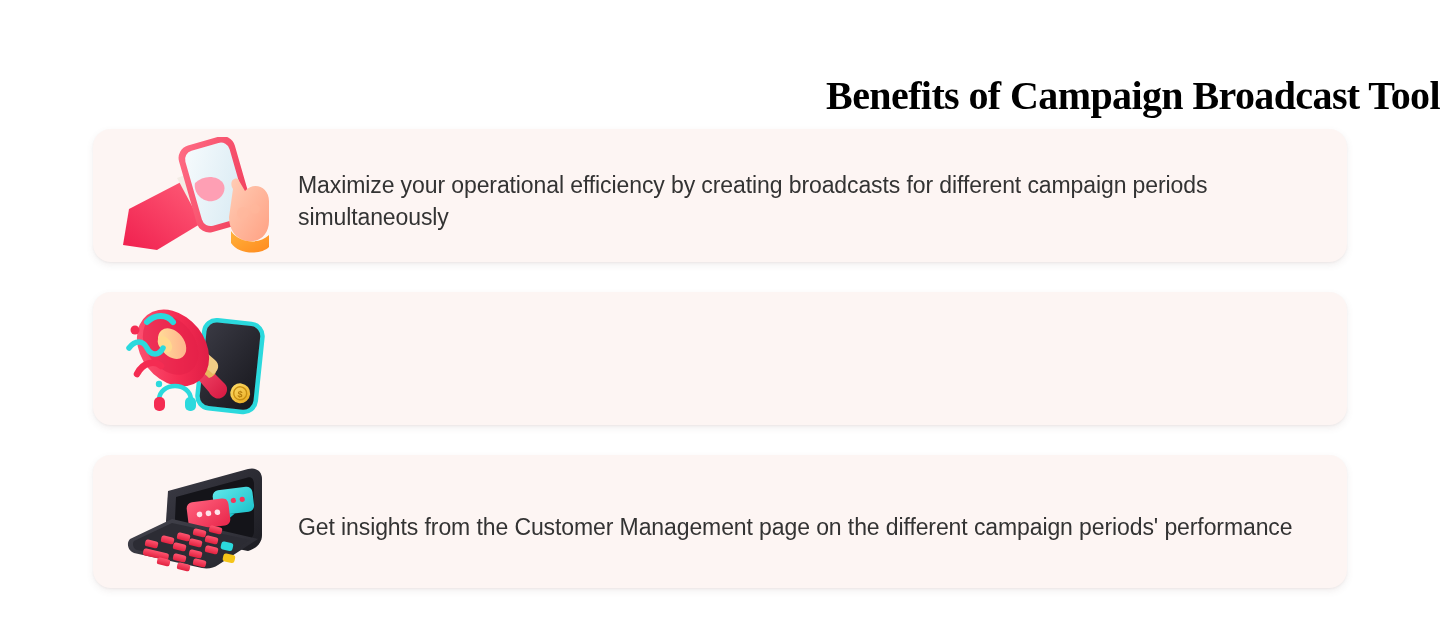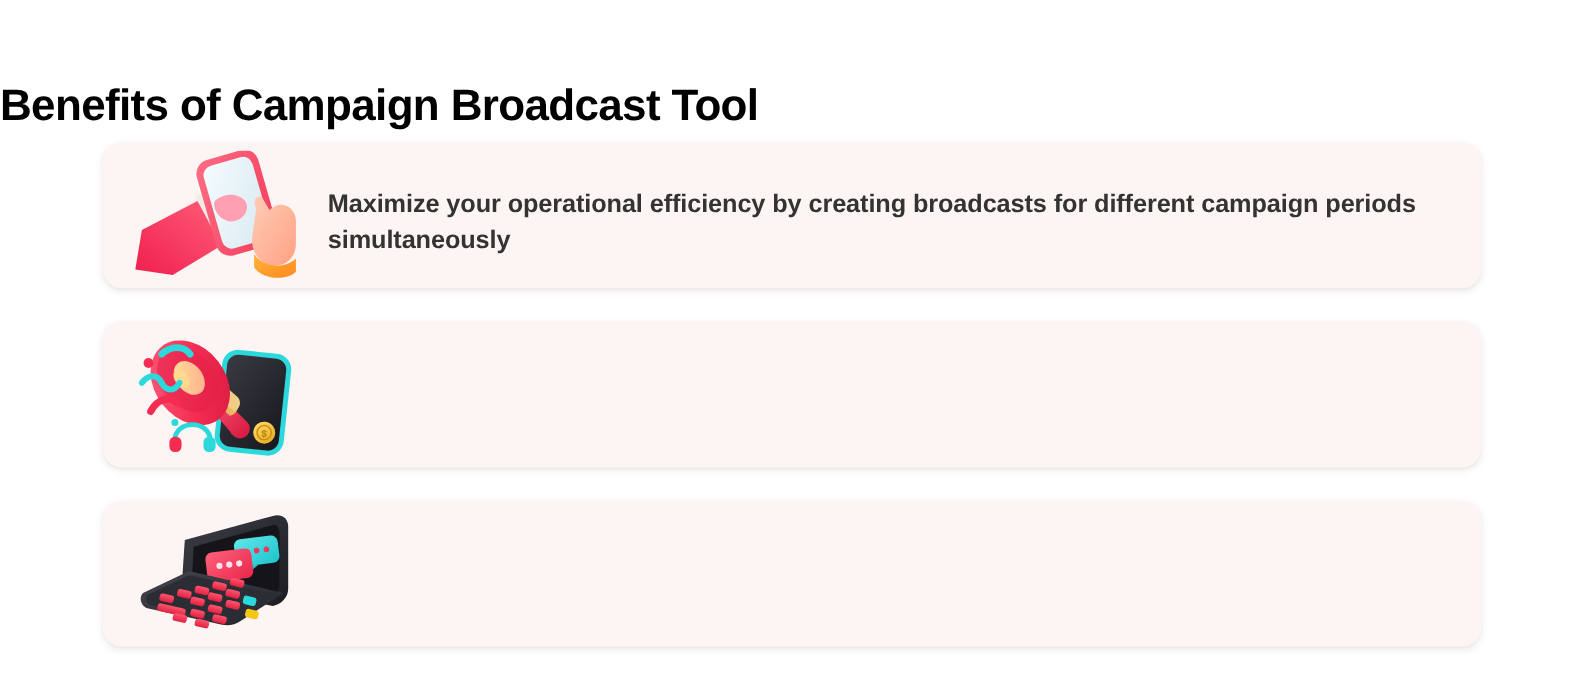--- a/index.html
+++ b/index.html
@@ -21,27 +21,27 @@
     position: relative;
     background: #ffffff;
   }
 
   
   .page-title {
     position: absolute;
     top: 43px;
     left: 0;
     width: 1440px;
-    text-align: left;
+    text-align: right;
     font-size: 40px;
     line-height: 52px;
     font-weight: 700;
     color: #000000;
     letter-spacing: -0.6px;
-    font-family: Liberation Sans, sans-serif;
+    font-family: Liberation Serif, serif;
   }
 
   
   .card-list {
     position: absolute;
     top: 129px;
     left: 93px;
     width: 1254px;
   }
 
@@ -67,21 +67,21 @@
     height: 133px;
     display: flex;
     align-items: center;
     justify-content: center;
     position: relative;
   }
 
   .card-text {
     font-size: 23px;
     line-height: 32px;
-    font-weight: 700;
+    font-weight: 400;
     color: #333333;
     letter-spacing: -0.1px;
     max-width: 1010px;
     padding-right: 24px;
     margin-top: 11px;
   }
 
   
   .icon-svg { display: block; }
 </style>
@@ -301,16 +301,17 @@
             <rect x="86" y="82" width="13" height="7" rx="2.4" fill="url(#c3key)" transform="rotate(13 86 82)"></rect>
 
             <rect x="58" y="99" width="13" height="7" rx="2.4" fill="url(#c3key)" transform="rotate(13 58 99)"></rect>
             <rect x="74" y="95" width="13" height="7" rx="2.4" fill="url(#c3key)" transform="rotate(13 74 95)"></rect>
 
             <rect x="102" y="78" width="12" height="8" rx="2.6" fill="#2bd9dd" transform="rotate(13 102 78)"></rect>
             <rect x="104" y="90" width="12" height="8" rx="2.6" fill="#f5c518" transform="rotate(13 104 90)"></rect>
           </g>
         </svg>
       </div>
+      <div class="card-text">Get insights from the Customer Management page on the different campaign periods' performance</div>
     </div>
 
   </div>
 </div>
 
 </body></html>

